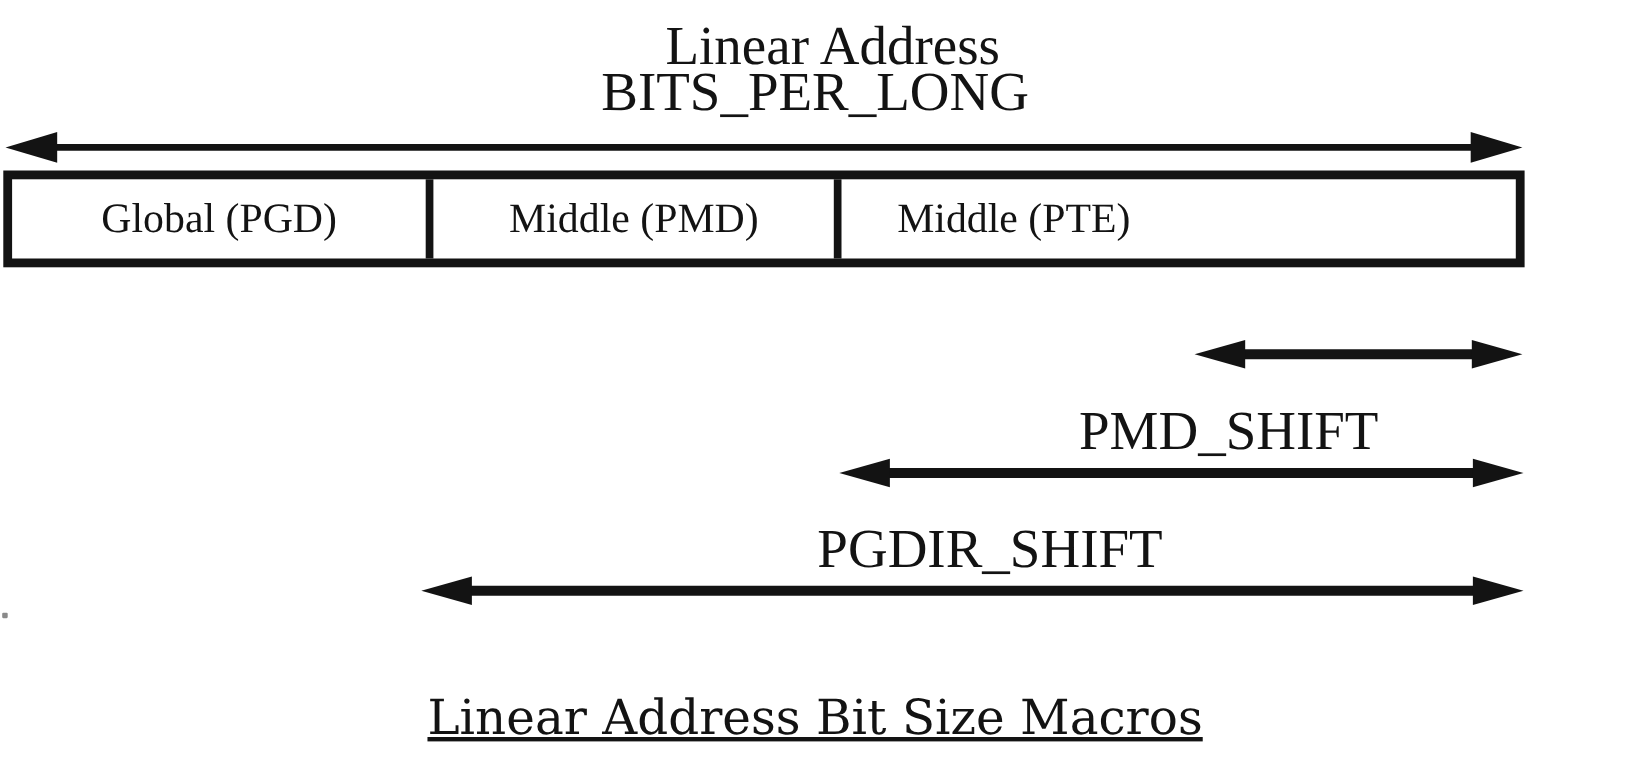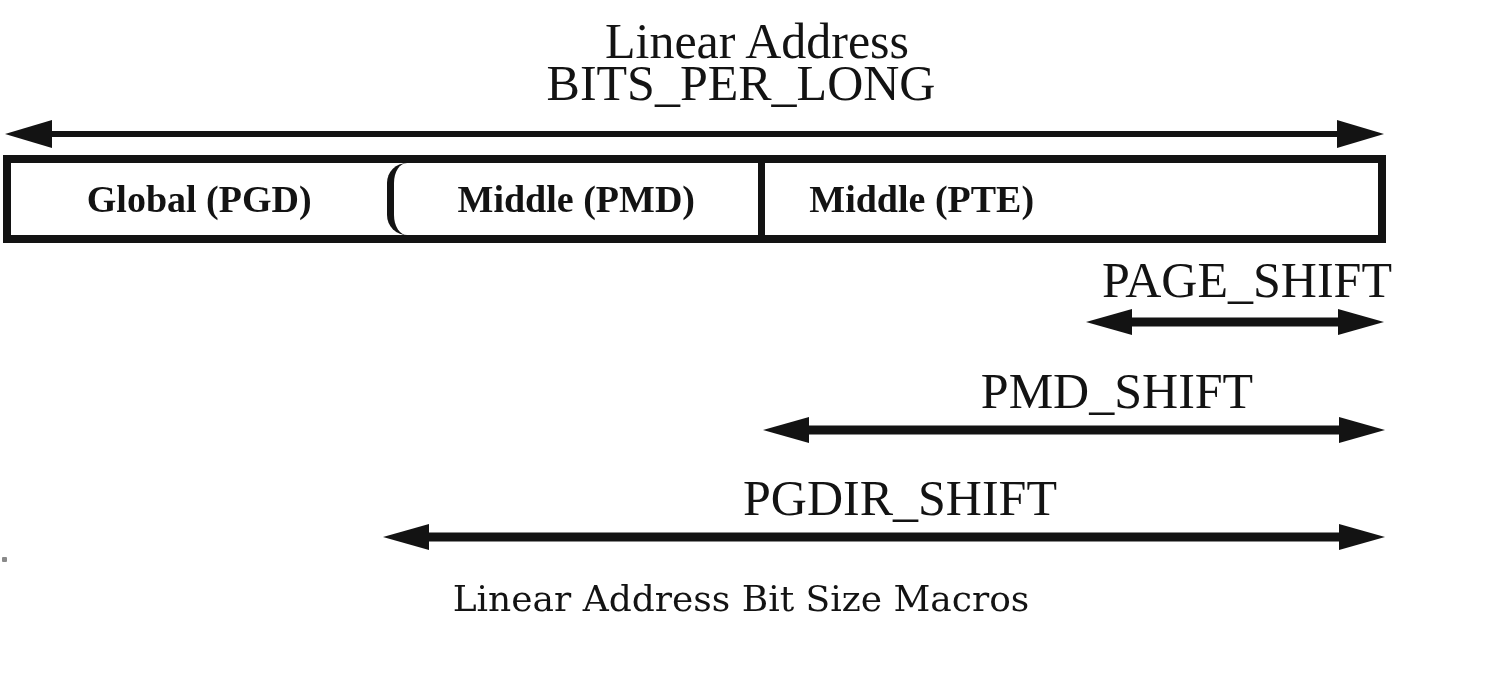--- a/index.html
+++ b/index.html
@@ -47,39 +47,39 @@
     display: flex;
     background: #ffffff;
   }
   .cell {
     box-sizing: border-box;
     display: flex;
     align-items: center;
     justify-content: center;
     font-size: 38px;
     white-space: nowrap;
-    font-weight: bold;
   }
   .cell + .cell {
     border-left: 7px solid var(--ink, #131313);
   }
   .cell-global { flex: 0 0 27.54%; }
-  .cell-middle { flex: 0 0 27.11%; border-radius: 20px; }
+  .cell-middle { flex: 0 0 27.11%; }
   .cell-table  { flex: 0 0 23.43%; }
   .cell-offset { flex: 1 1 auto; }
   #caption {
     position: absolute;
     left: 741px;
-    top: 578px;
+    top: 628px;
     transform: translateX(-50%);
     font-family: "DejaVu Serif", serif;
-    font-size: 36px;
+    font-size: 44px;
     line-height: 1.15;
     white-space: nowrap;
     color: var(--ink, #131313);
+    text-decoration: underline;
   }
   #artifact-dot {
     position: absolute;
     left: 2px;
     top: 557px;
     width: 5px;
     height: 5px;
     background: var(--dot, #8a8a8a);
     border-radius: 1px;
   }
@@ -114,21 +114,20 @@
       <polygon points="1385,537 1339,524 1339,550"></polygon>
     </g>
   </svg>
 
   <div id="address-box">
     <div class="cell cell-global">Global (PGD)</div>
     <div class="cell cell-middle">Middle (PMD)</div>
     <div class="cell cell-table">Middle (PTE)</div>
   </div>
 
-  <div class="lbl" style="left:1247px; top:253px;">PAGE_SHIFT</div>
   <div class="lbl" style="left:1117px; top:364px;">PMD_SHIFT</div>
   <div class="lbl" style="left:900px; top:471px;">PGDIR_SHIFT</div>
 
   <div id="caption">Linear Address Bit Size Macros</div>
 
   <div id="artifact-dot"></div>
 
 </div>
 
 </body></html>

